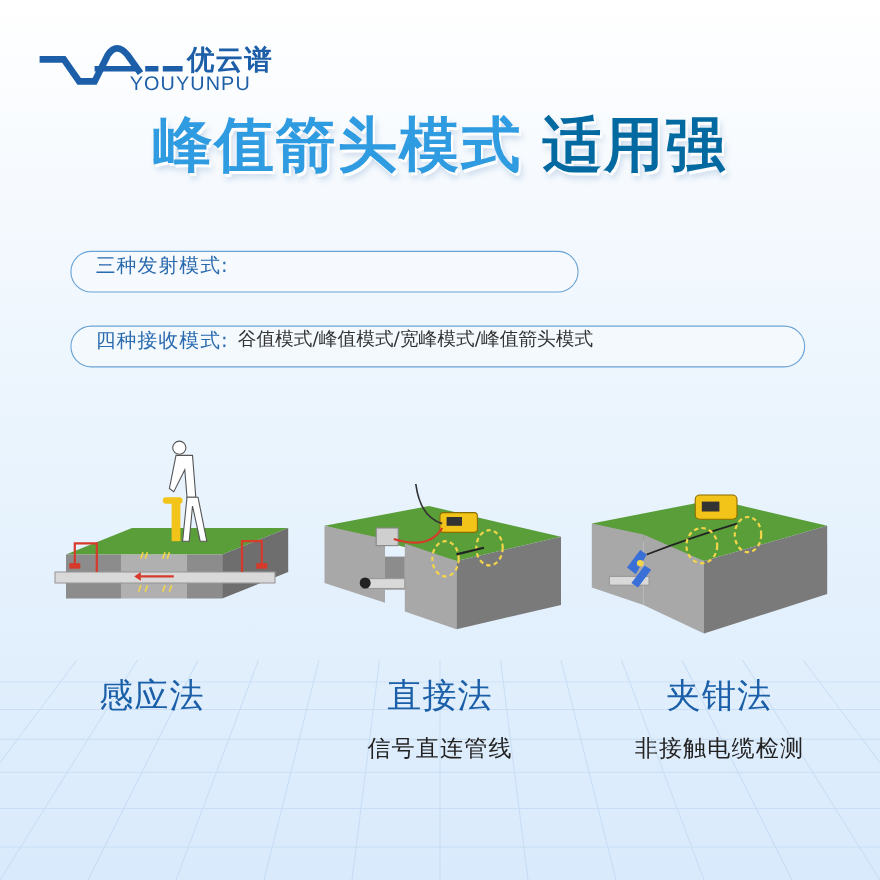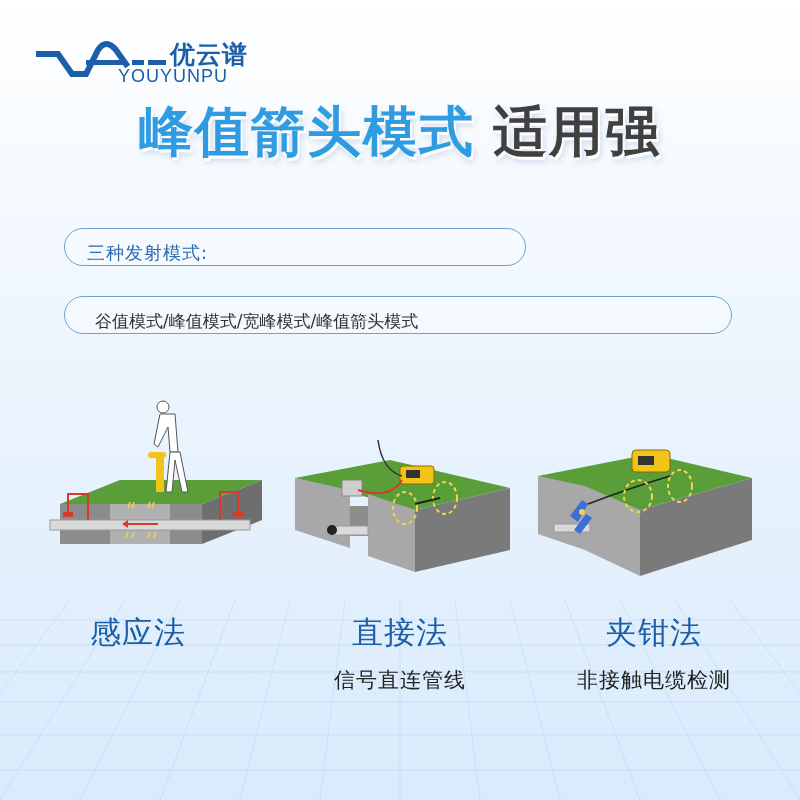--- a/index.html
+++ b/index.html
@@ -22,27 +22,27 @@
   .logo-en { position: absolute; left: 82px; top: 30px; font-size: 18px; color: #1d5ea8; letter-spacing: 1px; font-family: "Liberation Sans", sans-serif; }
 
   
   .headline {
     position: absolute; left: 0; width: 800px; top: 96px; text-align: center;
     font-family: "DejaVu Serif", "Liberation Serif", serif; font-weight: bold; font-size: 54px;
     letter-spacing: 2px; white-space: nowrap;
     text-shadow: 2px 3px 0 #ffffff, 3px 5px 6px rgba(60,110,170,0.25);
   }
   .headline .h-left { color: #2f9be0; }
-  .headline .h-right { color: #404040; margin-left: 18px; margin-top: 22px; }
+  .headline .h-right { color: #0369a1; margin-left: 18px; margin-top: 22px; }
 
   
   .pill {
     position: absolute; left: 64px; height: 38px; border: 1.5px solid #6aa3d4;
     border-radius: 19px; background: rgba(255,255,255,0.35);
-    display: flex; align-items: flex-end; padding-left: 22px; font-size: 18px; white-space: nowrap;
+    display: flex; align-items: flex-start; padding-left: 22px; font-size: 18px; white-space: nowrap;
   }
   .pill-1 { top: 228px; width: 462px; }
   .pill-2 { top: 296px; width: 668px; }
   .pill-key { color: #2a6aae; letter-spacing: 1px; }
   .pill-val { color: #333333; margin-left: 8px; font-size: 17px; }
 
   
   .illus { position: absolute; }
   .illus-1 { left: 30px; top: 392px; width: 250px; height: 180px; }
   .illus-2 { left: 290px; top: 430px; width: 230px; height: 150px; }
@@ -97,20 +97,21 @@
 </div>
 
 <div class="headline">
   <span class="h-left">峰值箭头模式</span><span class="h-right">适用强</span>
 </div>
 
 <div class="pill pill-1">
   <span class="pill-key">三种发射模式:</span>
 </div>
 <div class="pill pill-2">
+  <span class="pill-key">四种接收模式:</span>
   <span class="pill-val">谷值模式/峰值模式/宽峰模式/峰值箭头模式</span>
 </div>
 
 <div class="illus illus-1">
   <svg width="250" height="180" viewBox="0 0 250 180">
 
     <polygon points="30,112 90,88 232,88 172,112" fill="#5a9e3a"></polygon>
 
     <polygon points="30,112 80,112 80,152 30,152" fill="#8c8c8c"></polygon>
 

